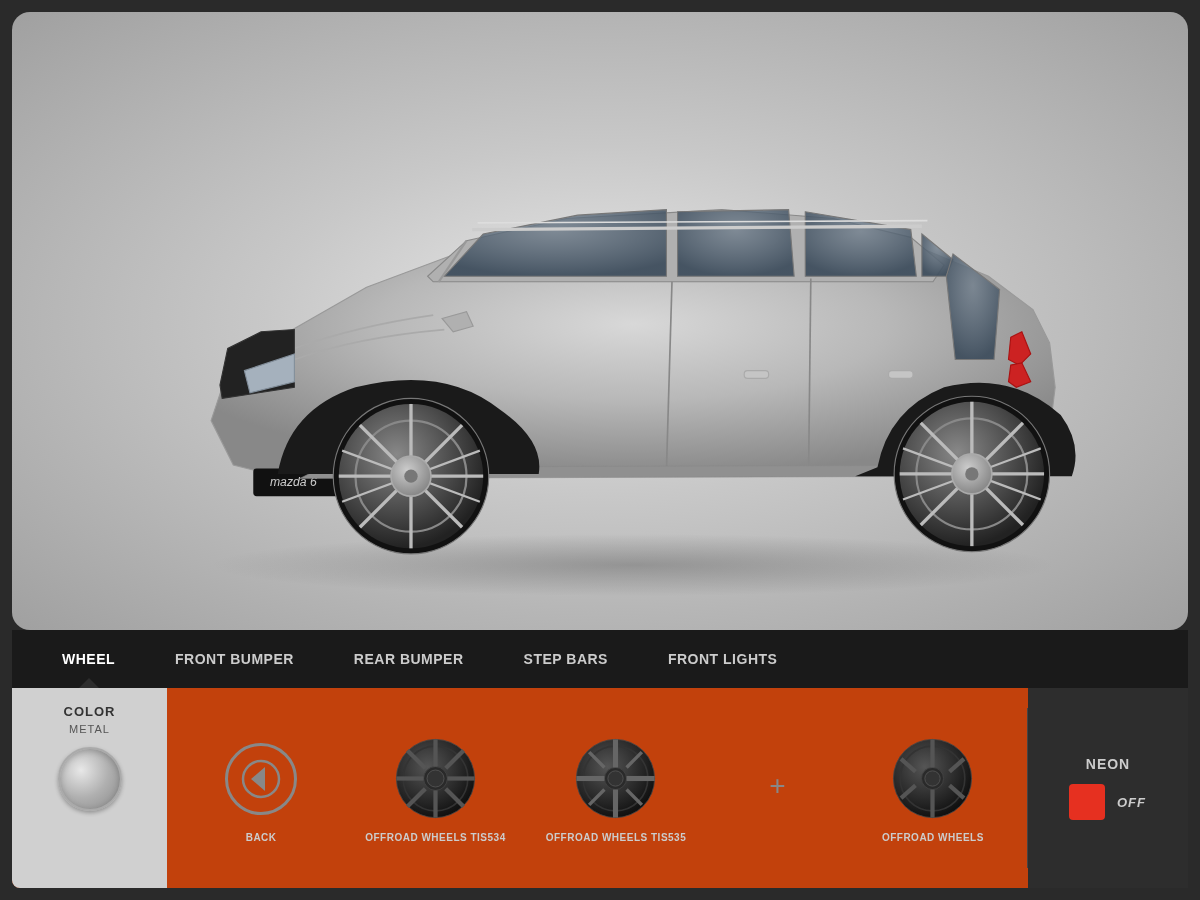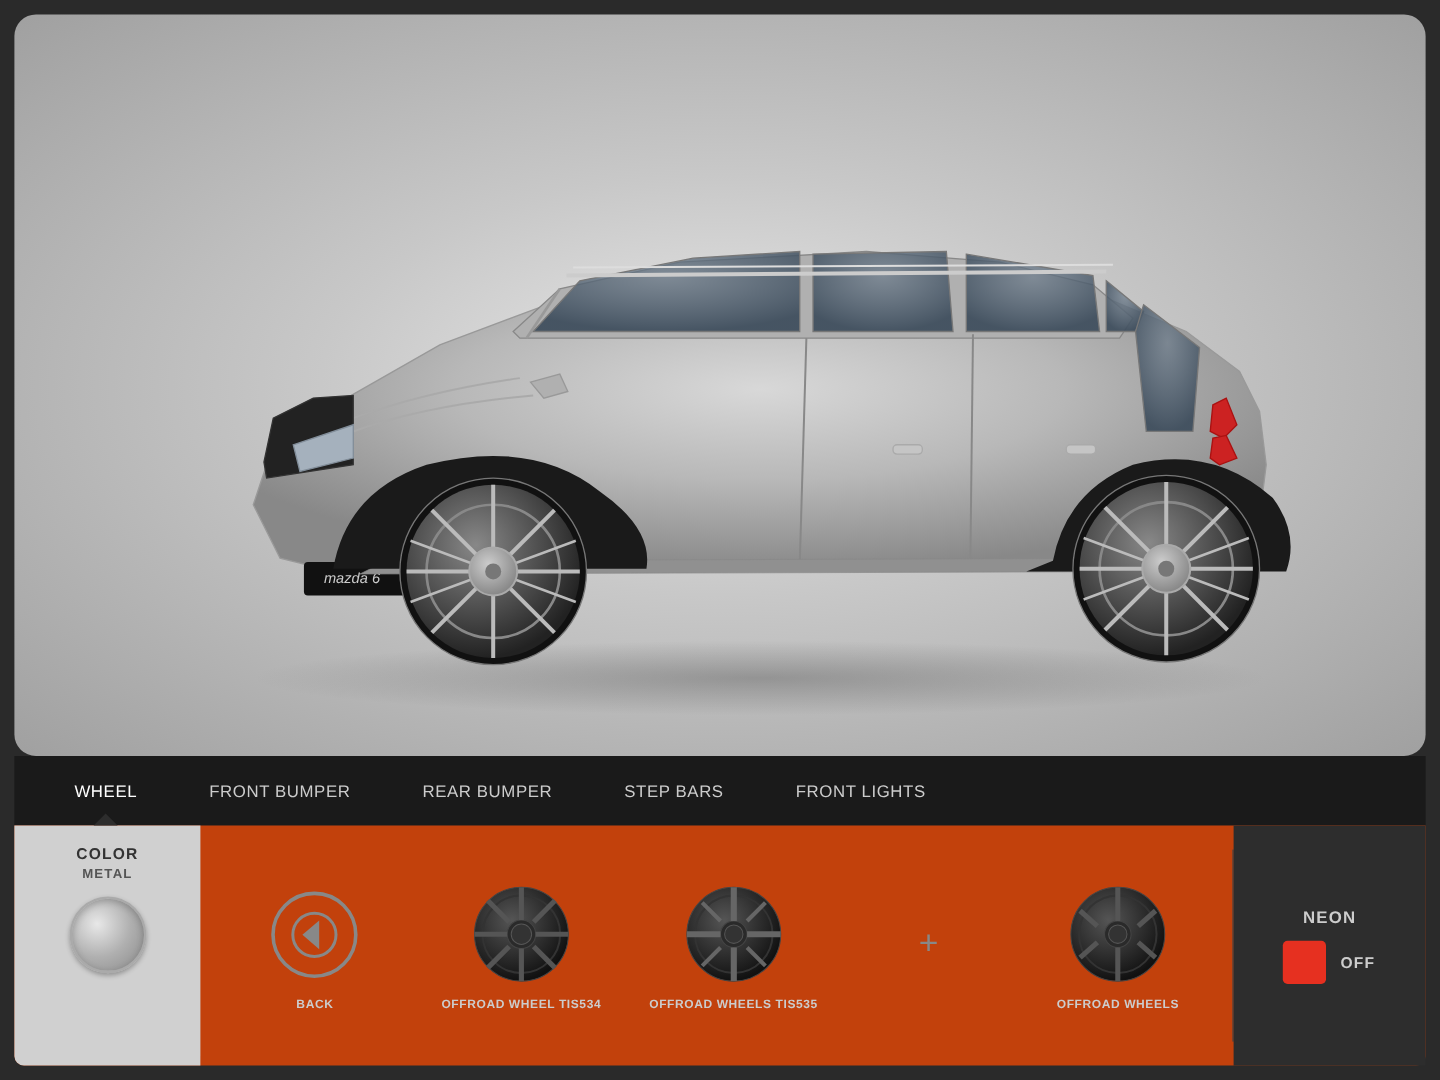--- a/index.html
+++ b/index.html
@@ -47,21 +47,21 @@
       height: 58px;
       display: flex;
       align-items: center;
       margin: 0 12px;
       padding: 0 20px;
     }
 
     .nav-item {
       color: #cccccc;
       font-size: 14px;
-      font-weight: 400;
+      font-weight: 700;
       letter-spacing: 0.5px;
       padding: 0 30px;
       height: 100%;
       display: flex;
       align-items: center;
       cursor: pointer;
       white-space: nowrap;
       position: relative;
       text-align: center;
     }
@@ -106,21 +106,21 @@
     .color-title {
       font-size: 13px;
       font-weight: 700;
       color: #333;
       letter-spacing: 1px;
       margin-bottom: 4px;
     }
 
     .color-subtitle {
       font-size: 11px;
-      font-weight: 700;
+      font-weight: 400;
       color: #555;
       letter-spacing: 1px;
       margin-bottom: 12px;
     }
 
     .color-swatch {
       width: 64px;
       height: 64px;
       border-radius: 50%;
       background: radial-gradient(circle at 35% 35%, #e8e8e8, #b0b0b0 50%, #888888);
@@ -255,20 +255,21 @@
       height: 36px;
       border-radius: 4px;
     }
 
     .neon-label {
       font-size: 13px;
       font-weight: 600;
       color: #cccccc;
       letter-spacing: 1px;
       width: 30px;
+      font-style: italic;
     }
 
     
     .section-divider {
       width: 1px;
       height: 80%;
       background: #444;
       align-self: center;
     }
   </style>
@@ -443,21 +444,21 @@
           <line x1="50" y1="64" x2="50" y2="96" stroke="#555" stroke-width="5"></line>
           <line x1="4" y1="50" x2="36" y2="50" stroke="#555" stroke-width="5"></line>
           <line x1="64" y1="50" x2="96" y2="50" stroke="#555" stroke-width="5"></line>
           <line x1="17" y1="17" x2="38" y2="38" stroke="#555" stroke-width="5"></line>
           <line x1="62" y1="62" x2="83" y2="83" stroke="#555" stroke-width="5"></line>
           <line x1="83" y1="17" x2="62" y2="38" stroke="#555" stroke-width="5"></line>
           <line x1="38" y1="62" x2="17" y2="83" stroke="#555" stroke-width="5"></line>
           <circle cx="50" cy="50" r="10" fill="#333" stroke="#555" stroke-width="1"></circle>
         </svg>
       </div>
-      <span class="wheel-label">OFFROAD WHEEL TIS534</span>
+      <span class="wheel-label">OFFROAD WHEELS TIS534</span>
     </div>
 
     <div class="wheel-item">
       <div class="wheel-image">
         <svg class="wheel-svg" viewBox="0 0 100 100" xmlns="http://www.w3.org/2000/svg">
           <defs>
             <radialGradient id="wg2" cx="40%" cy="35%" r="65%">
               <stop offset="0%" stop-color="#555"></stop>
               <stop offset="100%" stop-color="#111"></stop>
             </radialGradient>

